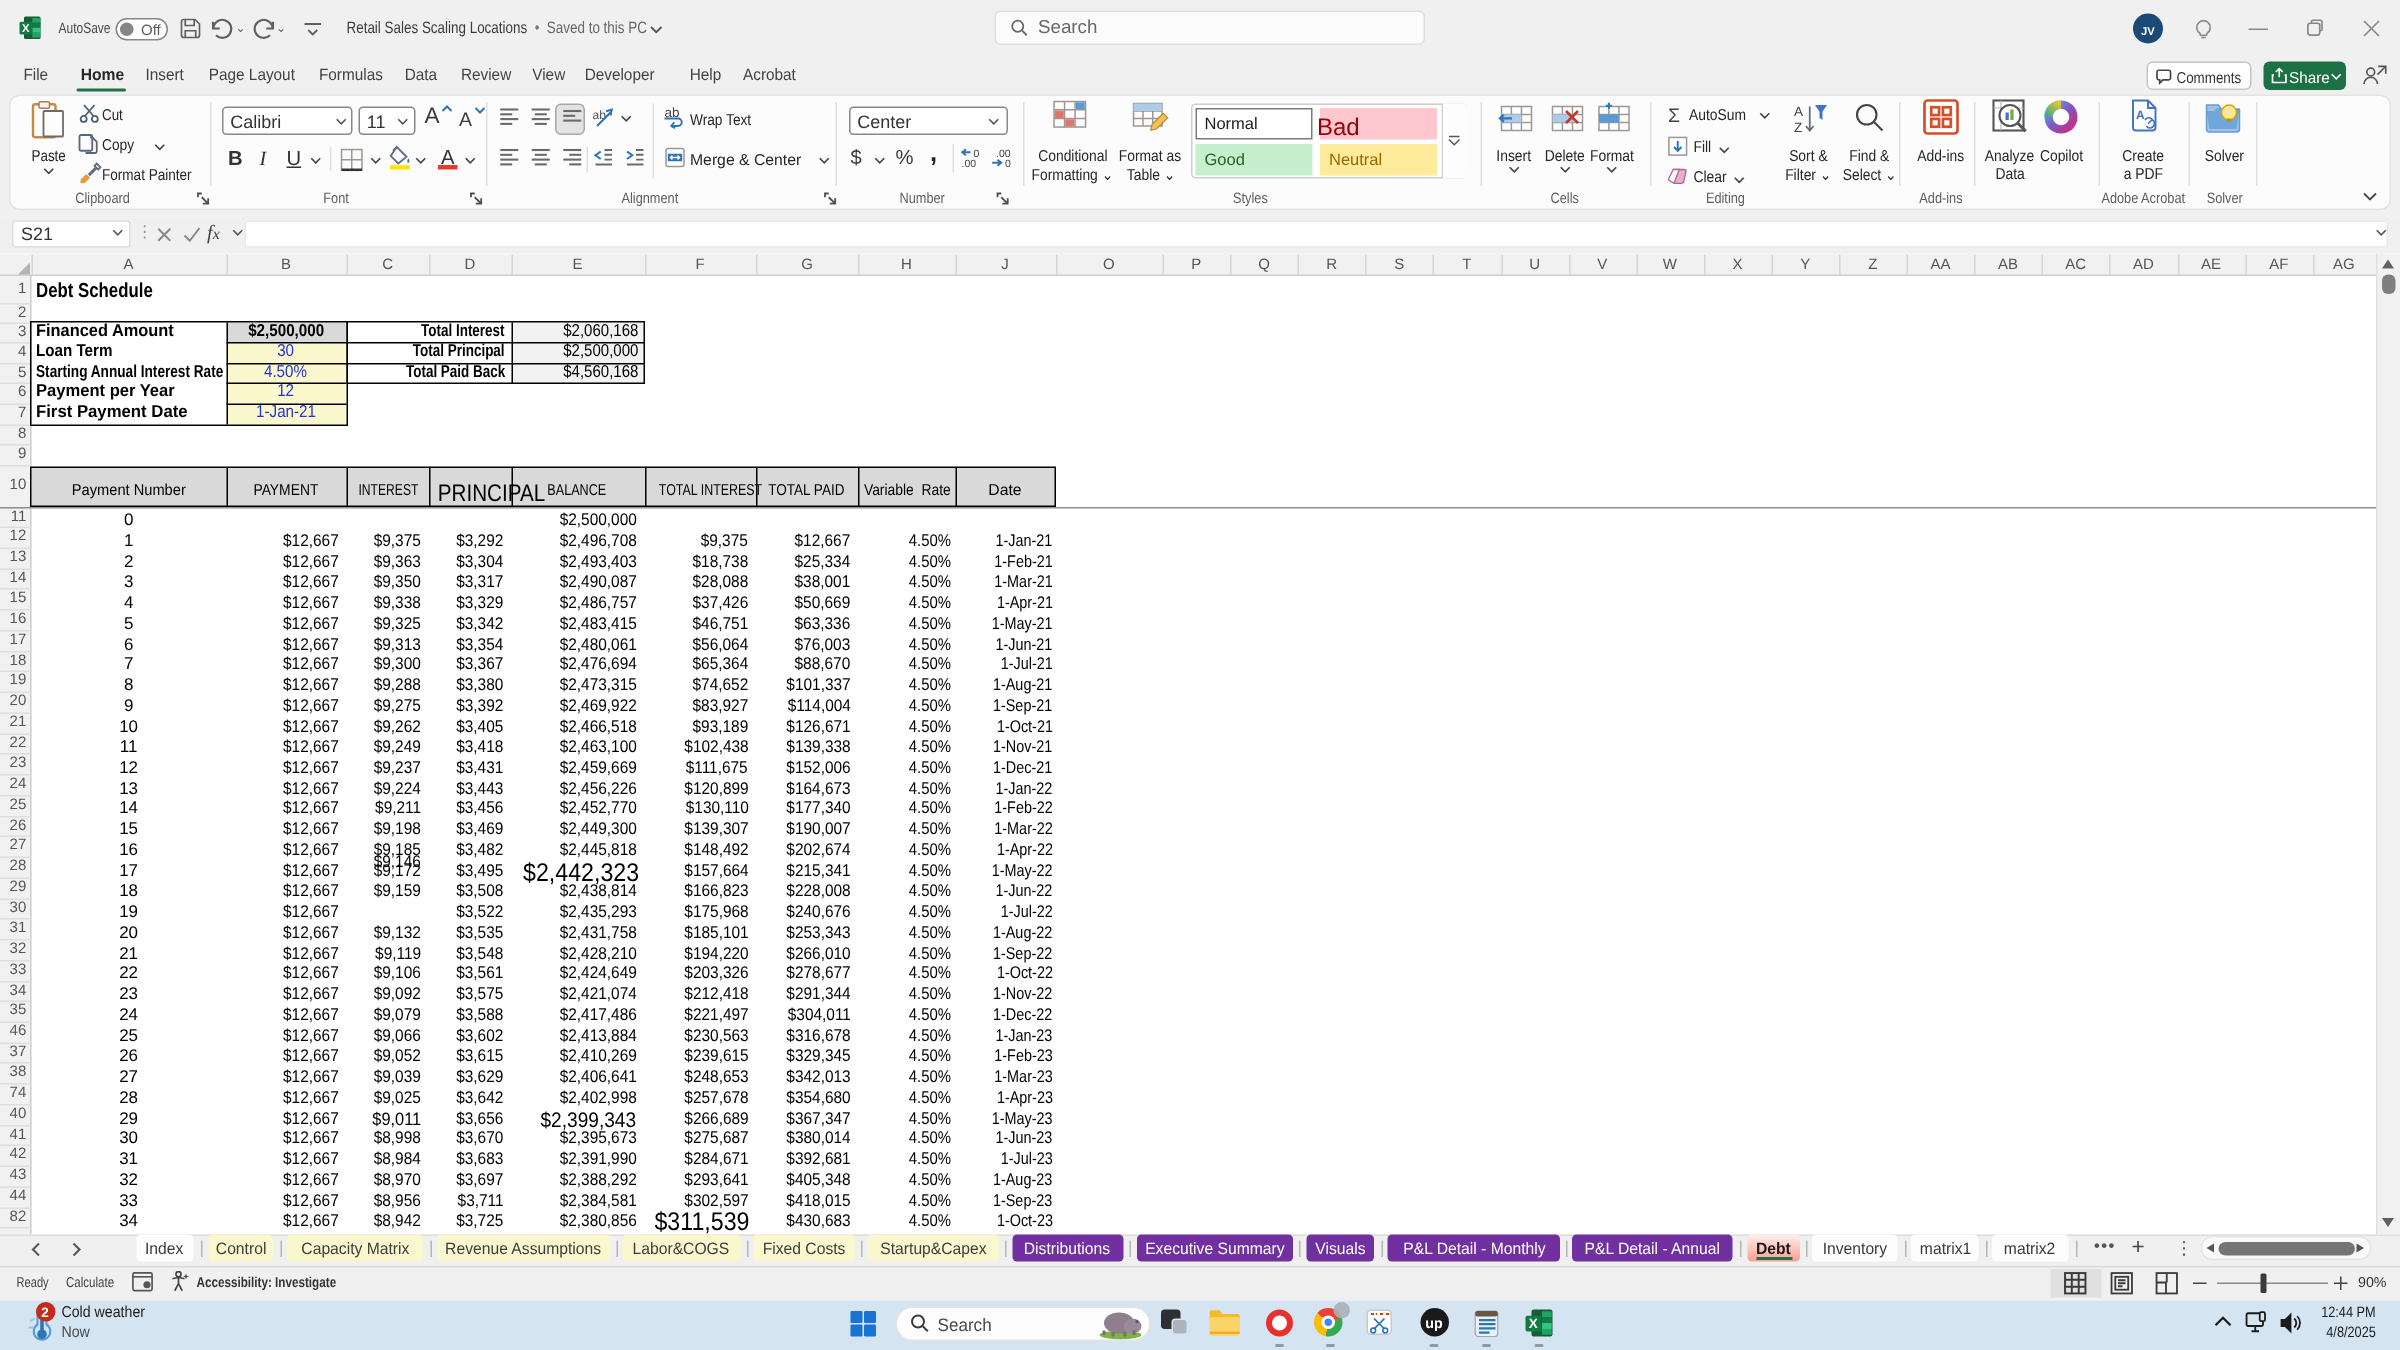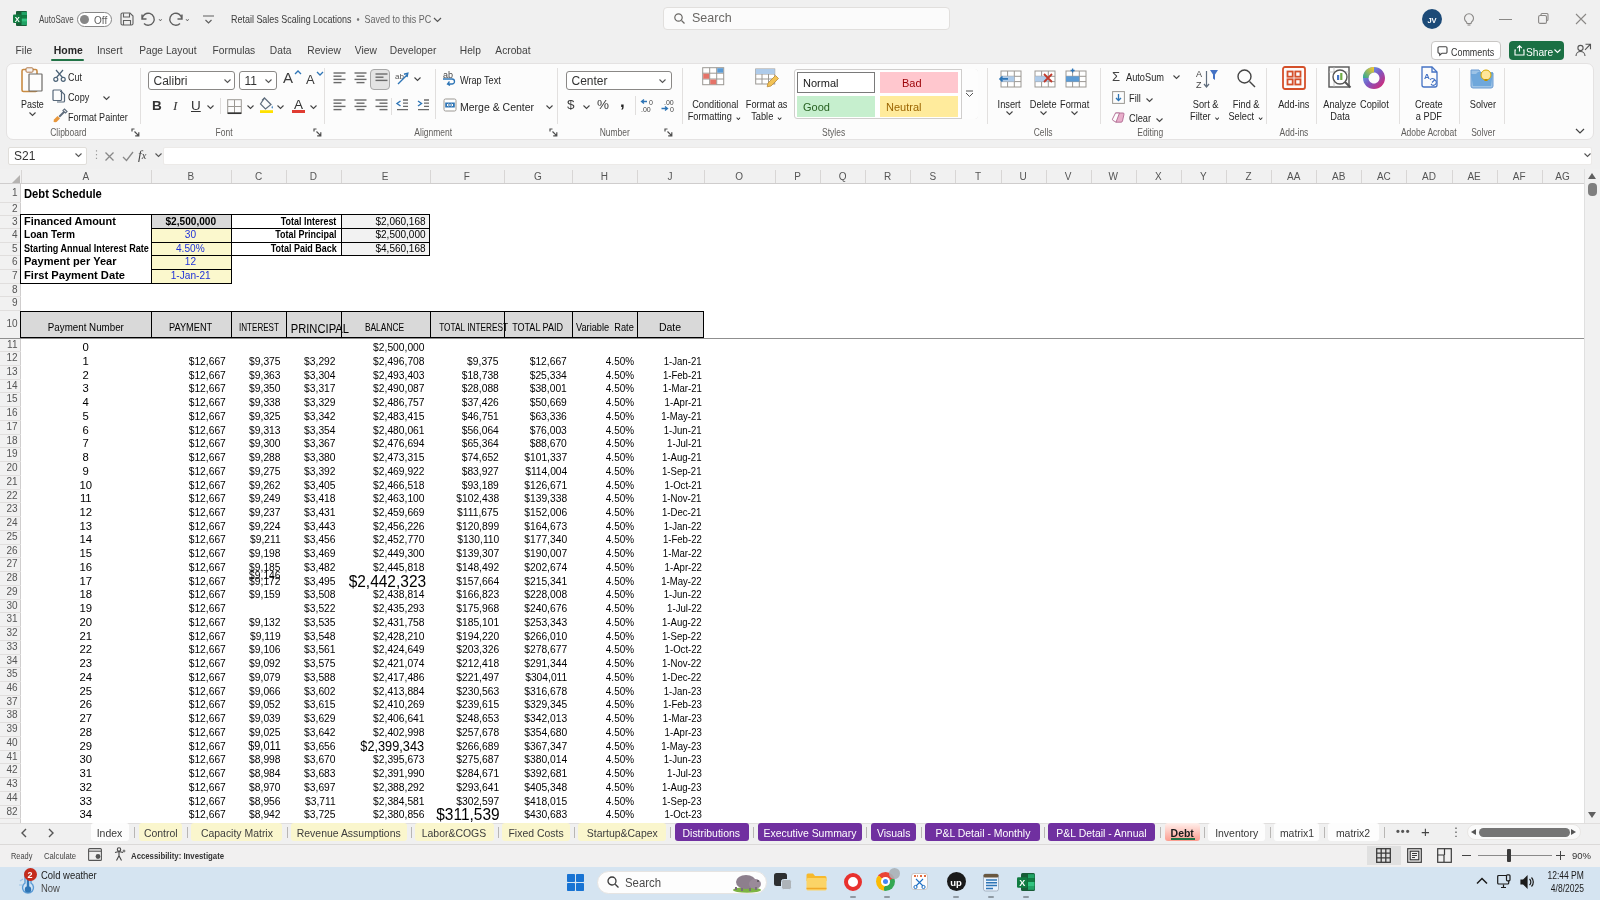--- a/index.html
+++ b/index.html
@@ -311,21 +311,21 @@
 <path d="M0.7 7 h19 M0.7 12 h19 M7 2 v15 M13.5 2 v15" stroke="#9b9893" stroke-width="1"></path>
 <rect x="0.7" y="2" width="19" height="5" fill="#aecbea"></rect>
 <path d="M13 16 L20.5 8.5 l3 3 L16 19 l-3.8 0.8 Z" fill="#f2c255" stroke="#b98a38" stroke-width="0.8"></path>
 </svg>
 <div class="tx ctr" style="left:717px;top:97.5px;width:100px;font-size:10.5px;color:#262626"><span style="display:inline-block;transform:scaleX(0.88)">Format as</span></div>
 <div class="tx ctr" style="left:717px;top:110px;width:100px;font-size:10.5px;color:#262626"><span style="display:inline-block;transform:scaleX(0.88)">Table ⌄</span></div>
 <div class="ab" style="left:794px;top:69px;width:184px;height:50px;background:#fff;border:1px solid #d0cecd;border-radius:3px"></div>
 <div class="ab" style="left:797px;top:71.5px;width:78px;height:21px;background:#fff;border:1.4px solid #7a7a7a"></div>
 <div class="tx" style="left:803px;top:76.5px;font-size:11px;color:#1a1a1a">Normal</div>
 <div class="ab" style="left:880px;top:71.5px;width:78px;height:21px;background:#ffc7ce"></div>
-<div class="tx" style="left:902px;top:76.5px;font-size:11px;color:#9c0006">Bad</div>
+<div class="tx" style="left:878px;top:76.5px;font-size:16px;color:#9c0006">Bad</div>
 <div class="ab" style="left:797px;top:95.5px;width:78px;height:21px;background:#c6efce"></div>
 <div class="tx" style="left:803px;top:100.5px;font-size:11px;color:#276221">Good</div>
 <div class="ab" style="left:880px;top:95.5px;width:78px;height:21px;background:#ffeb9c"></div>
 <div class="tx" style="left:886px;top:100.5px;font-size:11px;color:#9c6500">Neutral</div>
 <div class="ab" style="left:961px;top:69px;width:17px;height:50px;border-left:1px solid #d0cecd;border-radius:0 3px 3px 0;background:#fdfdfd"></div>
 <svg class="ab" style="left:965px;top:90px" width="9" height="8" viewBox="0 0 9 8" fill="none" stroke="#555" stroke-width="1">
     <path d="M1 5 L4.5 1.5 L8 5 M1 7 h7" transform="rotate(180 4.5 4)"></path>
   </svg>
 <svg class="ab" style="left:998px;top:70px" width="24" height="18" viewBox="0 0 24 18">
 <rect x="3" y="1" width="20" height="16" fill="#fff" stroke="#9b9893" stroke-width="1"></rect>
@@ -590,21 +590,21 @@
 <div class="tx rt" style="left:0;top:653.52px;width:17.5px;height:13.740000000000009px;line-height:13.740000000000009px;font-size:10px;color:#555">34</div>
 <div class="ab" style="left:0;top:667.26px;width:21px;height:1px;background:#e0dedd"></div>
 <div class="tx rt" style="left:0;top:667.26px;width:17.5px;height:13.740000000000009px;line-height:13.740000000000009px;font-size:10px;color:#555">35</div>
 <div class="ab" style="left:0;top:681.0px;width:21px;height:1px;background:#e0dedd"></div>
 <div class="tx rt" style="left:0;top:681.0px;width:17.5px;height:13.740000000000009px;line-height:13.740000000000009px;font-size:10px;color:#555">46</div>
 <div class="ab" style="left:0;top:694.74px;width:21px;height:1px;background:#e0dedd"></div>
 <div class="tx rt" style="left:0;top:694.74px;width:17.5px;height:13.740000000000009px;line-height:13.740000000000009px;font-size:10px;color:#555">37</div>
 <div class="ab" style="left:0;top:708.48px;width:21px;height:1px;background:#e0dedd"></div>
 <div class="tx rt" style="left:0;top:708.48px;width:17.5px;height:13.740000000000009px;line-height:13.740000000000009px;font-size:10px;color:#555">38</div>
 <div class="ab" style="left:0;top:722.22px;width:21px;height:1px;background:#e0dedd"></div>
-<div class="tx rt" style="left:0;top:722.22px;width:17.5px;height:13.740000000000009px;line-height:13.740000000000009px;font-size:10px;color:#555">39</div>
+<div class="tx rt" style="left:0;top:722.22px;width:17.5px;height:13.740000000000009px;line-height:13.740000000000009px;font-size:10px;color:#555">74</div>
 <div class="ab" style="left:0;top:735.96px;width:21px;height:1px;background:#e0dedd"></div>
 <div class="tx rt" style="left:0;top:735.96px;width:17.5px;height:13.740000000000009px;line-height:13.740000000000009px;font-size:10px;color:#555">40</div>
 <div class="ab" style="left:0;top:749.7px;width:21px;height:1px;background:#e0dedd"></div>
 <div class="tx rt" style="left:0;top:749.7px;width:17.5px;height:13.740000000000009px;line-height:13.740000000000009px;font-size:10px;color:#555">41</div>
 <div class="ab" style="left:0;top:763.44px;width:21px;height:1px;background:#e0dedd"></div>
 <div class="tx rt" style="left:0;top:763.44px;width:17.5px;height:13.740000000000009px;line-height:13.740000000000009px;font-size:10px;color:#555">42</div>
 <div class="ab" style="left:0;top:777.1800000000001px;width:21px;height:1px;background:#e0dedd"></div>
 <div class="tx rt" style="left:0;top:777.1800000000001px;width:17.5px;height:13.740000000000009px;line-height:13.740000000000009px;font-size:10px;color:#555">43</div>
 <div class="ab" style="left:0;top:790.9200000000001px;width:21px;height:1px;background:#e0dedd"></div>
 <div class="tx rt" style="left:0;top:790.9200000000001px;width:17.5px;height:13.740000000000009px;line-height:13.740000000000009px;font-size:10px;color:#555">44</div>
@@ -652,21 +652,21 @@
 <div class="ab" style="left:231px;top:311.5px;width:1px;height:26px;background:#000"></div>
 <div class="ab" style="left:286px;top:311.5px;width:1px;height:26px;background:#000"></div>
 <div class="ab" style="left:340.5px;top:311.5px;width:1px;height:26px;background:#000"></div>
 <div class="ab" style="left:429.5px;top:311.5px;width:1px;height:26px;background:#000"></div>
 <div class="ab" style="left:504px;top:311.5px;width:1px;height:26px;background:#000"></div>
 <div class="ab" style="left:572px;top:311.5px;width:1px;height:26px;background:#000"></div>
 <div class="ab" style="left:636.5px;top:311.5px;width:1px;height:26px;background:#000"></div>
 <div class="tx ctr" style="left:21px;top:321px;width:129.5px;font-size:10.5px;color:#000"><span style="display:inline-block;transform:scaleX(0.93);transform-origin:50% 50%;white-space:nowrap">Payment Number</span></div>
 <div class="tx ctr" style="left:150.5px;top:321px;width:80.5px;font-size:10.5px;color:#000"><span style="display:inline-block;transform:scaleX(0.88);transform-origin:50% 50%;white-space:nowrap">PAYMENT</span></div>
 <div class="tx ctr" style="left:231px;top:321px;width:55px;font-size:10.5px;color:#000"><span style="display:inline-block;transform:scaleX(0.77);transform-origin:50% 50%;white-space:nowrap">INTEREST</span></div>
-<div class="tx ctr" style="left:286px;top:321px;width:54.5px;font-size:13px;color:#000"><span style="display:inline-block;transform:scaleX(0.86);transform-origin:50% 50%;white-space:nowrap">PRINCIPAL</span></div>
+<div class="tx ctr" style="left:286px;top:321px;width:54.5px;font-size:16px;color:#000"><span style="display:inline-block;transform:scaleX(0.86);transform-origin:50% 50%;white-space:nowrap">PRINCIPAL</span></div>
 <div class="tx ctr" style="left:340.5px;top:321px;width:89.0px;font-size:10.5px;color:#000"><span style="display:inline-block;transform:scaleX(0.8);transform-origin:50% 50%;white-space:nowrap">BALANCE</span></div>
 <div class="tx ctr" style="left:429.5px;top:321px;width:74.5px;font-size:10.5px;color:#000"><span style="display:inline-block;transform:scaleX(0.79);transform-origin:50% 50%;white-space:nowrap">TOTAL INTEREST</span></div>
 <div class="tx ctr" style="left:504px;top:321px;width:68px;font-size:10.5px;color:#000"><span style="display:inline-block;transform:scaleX(0.86);transform-origin:50% 50%;white-space:nowrap">TOTAL PAID</span></div>
 <div class="tx ctr" style="left:572px;top:321px;width:64.5px;font-size:10.5px;color:#000"><span style="display:inline-block;transform:scaleX(0.88);transform-origin:50% 50%;white-space:nowrap">Variable&nbsp; Rate</span></div>
 <div class="tx ctr" style="left:636.5px;top:321px;width:67.0px;font-size:10.5px;color:#000"><span style="display:inline-block;transform:scaleX(1.0);transform-origin:50% 50%;white-space:nowrap">Date</span></div>
 <div class="ab" style="left:0;top:337.5px;width:1583.5px;height:1.2px;background:#8f8f8f"></div>
 <div class="tx ctr" style="left:21.0px;top:341.1px;width:129.5px;height:13.74px;line-height:13.74px;font-size:11.3px;color:#000">0</div>
 <div class="tx rt" style="left:340.5px;top:341.1px;width:83.8px;height:13.74px;line-height:13.74px;font-size:11.3px;color:#000"><span style="display:inline-block;transform:scaleX(0.91);transform-origin:100% 50%">$2,500,000</span></div>
 <div class="tx ctr" style="left:21.0px;top:354.84000000000003px;width:129.5px;height:13.74px;line-height:13.74px;font-size:11.3px;color:#000">1</div>
 <div class="tx rt" style="left:150.5px;top:354.84000000000003px;width:75.3px;height:13.74px;line-height:13.74px;font-size:11.3px;color:#000"><span style="display:inline-block;transform:scaleX(0.91);transform-origin:100% 50%">$12,667</span></div>

